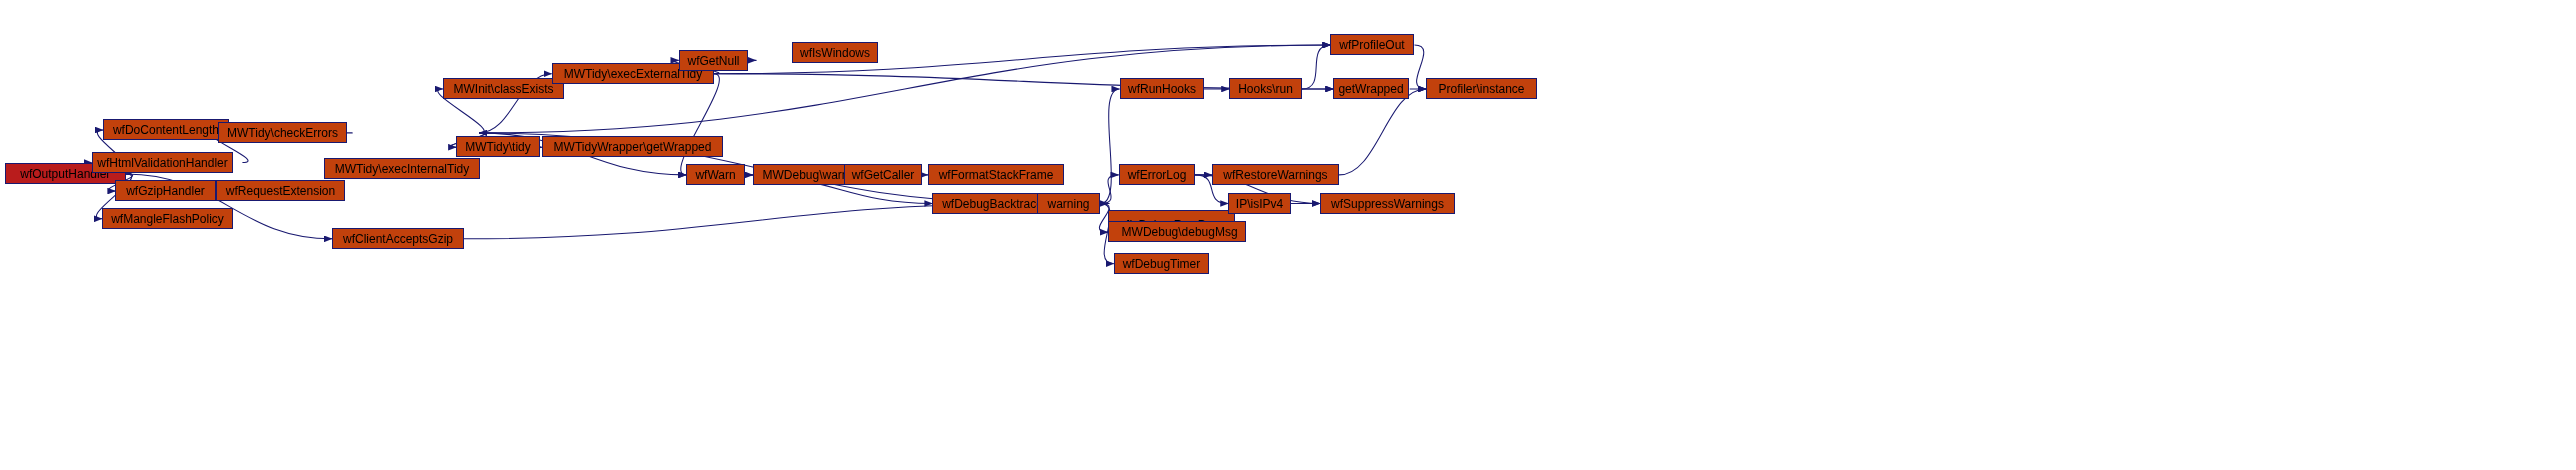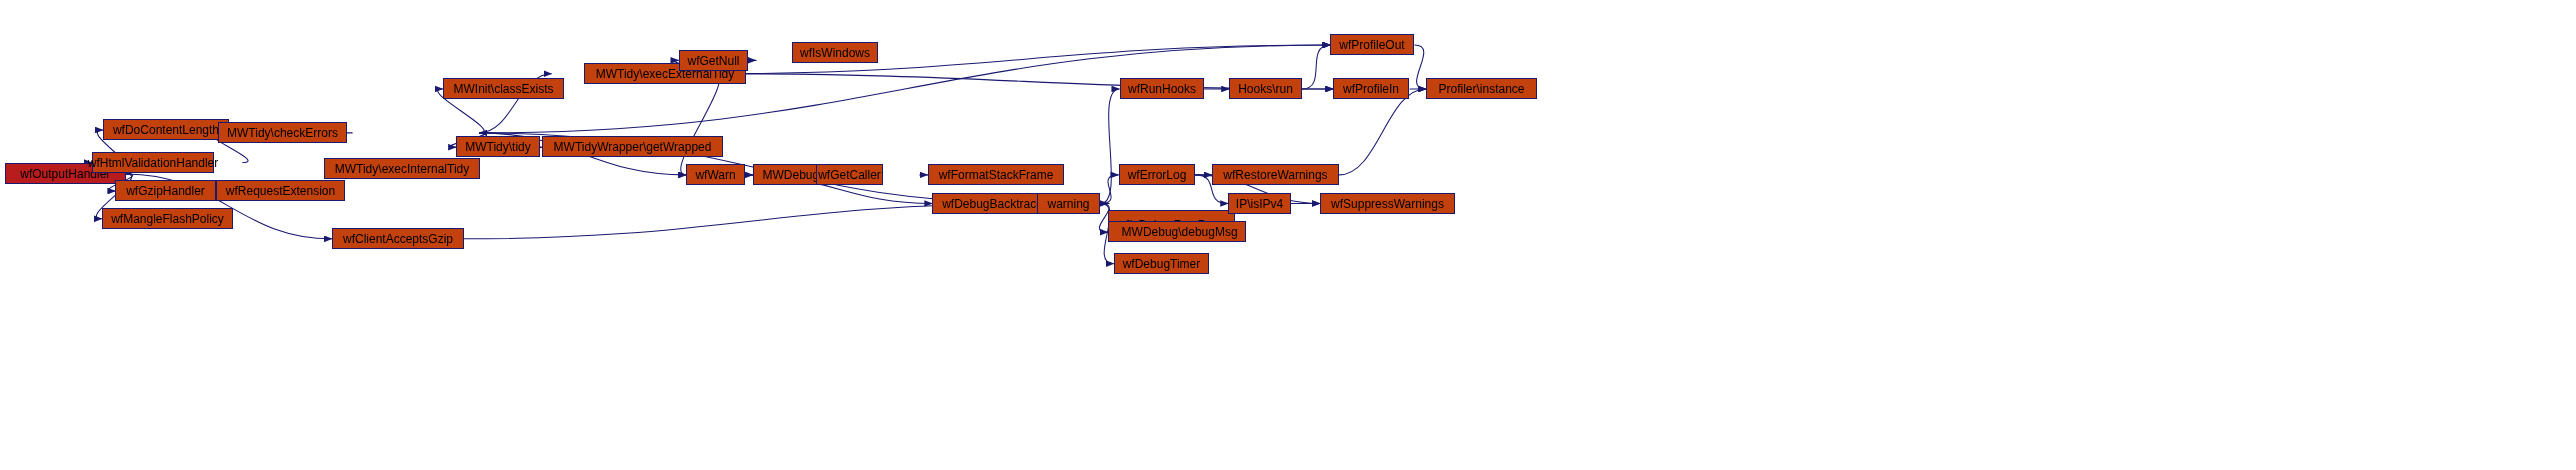--- a/index.html
+++ b/index.html
@@ -62,46 +62,46 @@
         <path d="M 1364 93 C 1392 93, 1369 93, 1397 93" marker-end="url(#arrow)"></path>
         <path d="M 1364 93 C 1392 93, 1366 47, 1394 47" marker-end="url(#arrow)"></path>
         <path d="M 1477 93 C 1505 93, 1466 93, 1494 93" marker-end="url(#arrow)"></path>
         <path d="M 1482 47 C 1510 47, 1466 93, 1494 93" marker-end="url(#arrow)"></path>
         <path d="M 486 250 C 756.45 250, 816.55 213, 1087 213" marker-end="url(#arrow)"></path>
       </g>
   </svg>
   <div id="node-layer">
       <div class="node root" style="left: 4.8px; top: 163px; width: 121px; height: 21px;">wfOutputHandler</div>
       <div class="node" style="left: 103px; top: 119px; width: 126px; height: 21px;">wfDoContentLength</div>
-      <div class="node" style="left: 92px; top: 152px; width: 122px; height: 21px;">wfHtmlValidationHandler</div>
+      <div class="node" style="left: 92px; top: 152px; width: 141px; height: 21px;">wfHtmlValidationHandler</div>
       <div class="node" style="left: 115px; top: 180px; width: 101px; height: 21px;">wfGzipHandler</div>
       <div class="node" style="left: 102px; top: 208px; width: 131px; height: 21px;">wfMangleFlashPolicy</div>
       <div class="node" style="left: 216px; top: 180px; width: 129px; height: 21px;">wfRequestExtension</div>
       <div class="node" style="left: 332px; top: 228px; width: 132px; height: 21px;">wfClientAcceptsGzip</div>
       <div class="node" style="left: 218px; top: 122px; width: 129px; height: 21px;">MWTidy\checkErrors</div>
       <div class="node" style="left: 324px; top: 122px; width: 156px; height: 21px; margin-top: 36px;">MWTidy\execInternalTidy</div>
       <div class="node" style="left: 443px; top: 78px; width: 121px; height: 21px;">MWInit\classExists</div>
-      <div class="node" style="left: 552px; top: 63px; width: 162px; height: 21px; margin-left: 32px;">MWTidy\execExternalTidy</div>
+      <div class="node" style="left: 552px; top: 63px; width: 162px; height: 21px;">MWTidy\execExternalTidy</div>
       <div class="node" style="left: 456px; top: 136px; width: 84px; height: 21px;">MWTidy\tidy</div>
       <div class="node" style="left: 542px; top: 136px; width: 181px; height: 21px;">MWTidyWrapper\getWrapped</div>
       <div class="node" style="left: 679px; top: 50px; width: 69px; height: 21px;">wfGetNull</div>
       <div class="node" style="left: 756px; top: 42px; width: 86px; height: 21px; margin-left: 36px;">wfIsWindows</div>
       <div class="node" style="left: 686px; top: 164px; width: 59px; height: 21px;">wfWarn</div>
       <div class="node" style="left: 753px; top: 164px; width: 121px; height: 21px;">MWDebug\warning</div>
-      <div class="node" style="left: 816px; top: 164px; width: 67px; height: 21px;">wfGetCaller</div>
+      <div class="node" style="left: 844px; top: 164px; width: 78px; height: 21px;">wfGetCaller</div>
       <div class="node" style="left: 928px; top: 164px; width: 136px; height: 21px;">wfFormatStackFrame</div>
       <div class="node" style="left: 932px; top: 193px; width: 121px; height: 21px;">wfDebugBacktrace</div>
       <div class="node" style="left: 1037px; top: 193px; width: 63px; height: 21px;">warning</div>
       <div class="node" style="left: 1119px; top: 164px; width: 76px; height: 21px;">wfErrorLog</div>
       <div class="node" style="left: 1108px; top: 210px; width: 127px; height: 29px;">wfIsDebugRawPage</div>
       <div class="node" style="left: 1108px; top: 221px; width: 138px; height: 21px; padding-left: 10px;">MWDebug\debugMsg</div>
       <div class="node" style="left: 1114px; top: 253px; width: 95px; height: 21px;">wfDebugTimer</div>
       <div class="node" style="left: 1212px; top: 164px; width: 127px; height: 21px;">wfRestoreWarnings</div>
       <div class="node" style="left: 1228px; top: 193px; width: 63px; height: 21px;">IP\isIPv4</div>
       <div class="node" style="left: 1320px; top: 193px; width: 135px; height: 21px;">wfSuppressWarnings</div>
       <div class="node" style="left: 1120px; top: 78px; width: 84px; height: 21px;">wfRunHooks</div>
       <div class="node" style="left: 1229px; top: 78px; width: 73px; height: 21px;">Hooks\run</div>
-      <div class="node" style="left: 1333px; top: 78px; width: 76px; height: 21px;">wfProfileIn</div>
+      <div class="node" style="left: 1333px; top: 78px; width: 76px; height: 21px;">getWrapped</div>
       <div class="node" style="left: 1330px; top: 34px; width: 84px; height: 21px;">wfProfileOut</div>
       <div class="node" style="left: 1426px; top: 78px; width: 111px; height: 21px;">Profiler\instance</div>
     </div>
 </div>
 
 
 </body></html>

